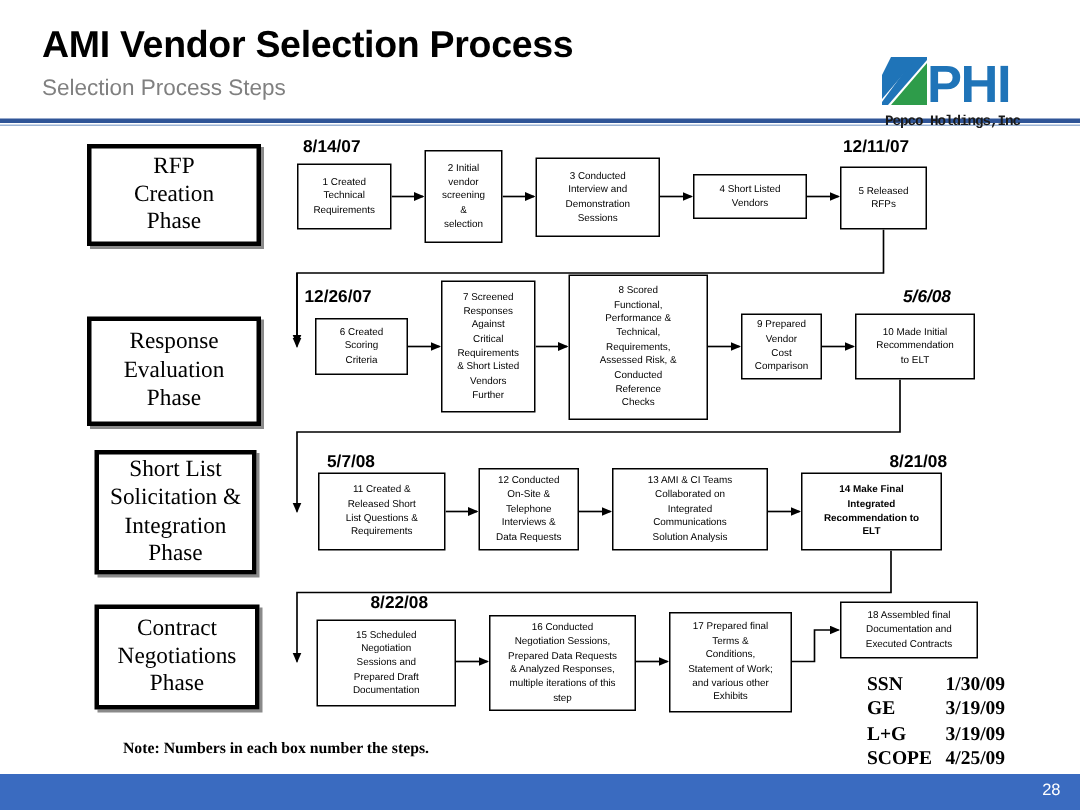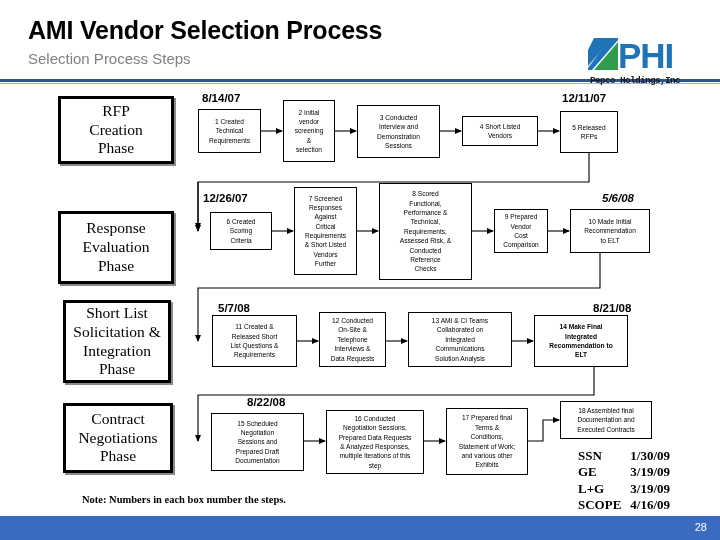--- a/index.html
+++ b/index.html
@@ -400,21 +400,21 @@
         <tr>
           <td class="vendor">GE</td>
           <td>3/19/09</td>
         </tr>
         <tr>
           <td class="vendor">L+G</td>
           <td>3/19/09</td>
         </tr>
         <tr>
           <td class="vendor">SCOPE</td>
-          <td>4/16/09</td>
+          <td>4/25/09</td>
         </tr>
       </tbody>
     </table>
   </div>
 
   <div id="note">Note: Numbers in each box number the steps.</div>
 
   <div id="footer-bar"></div>
   <div id="page-number">28</div>
 

